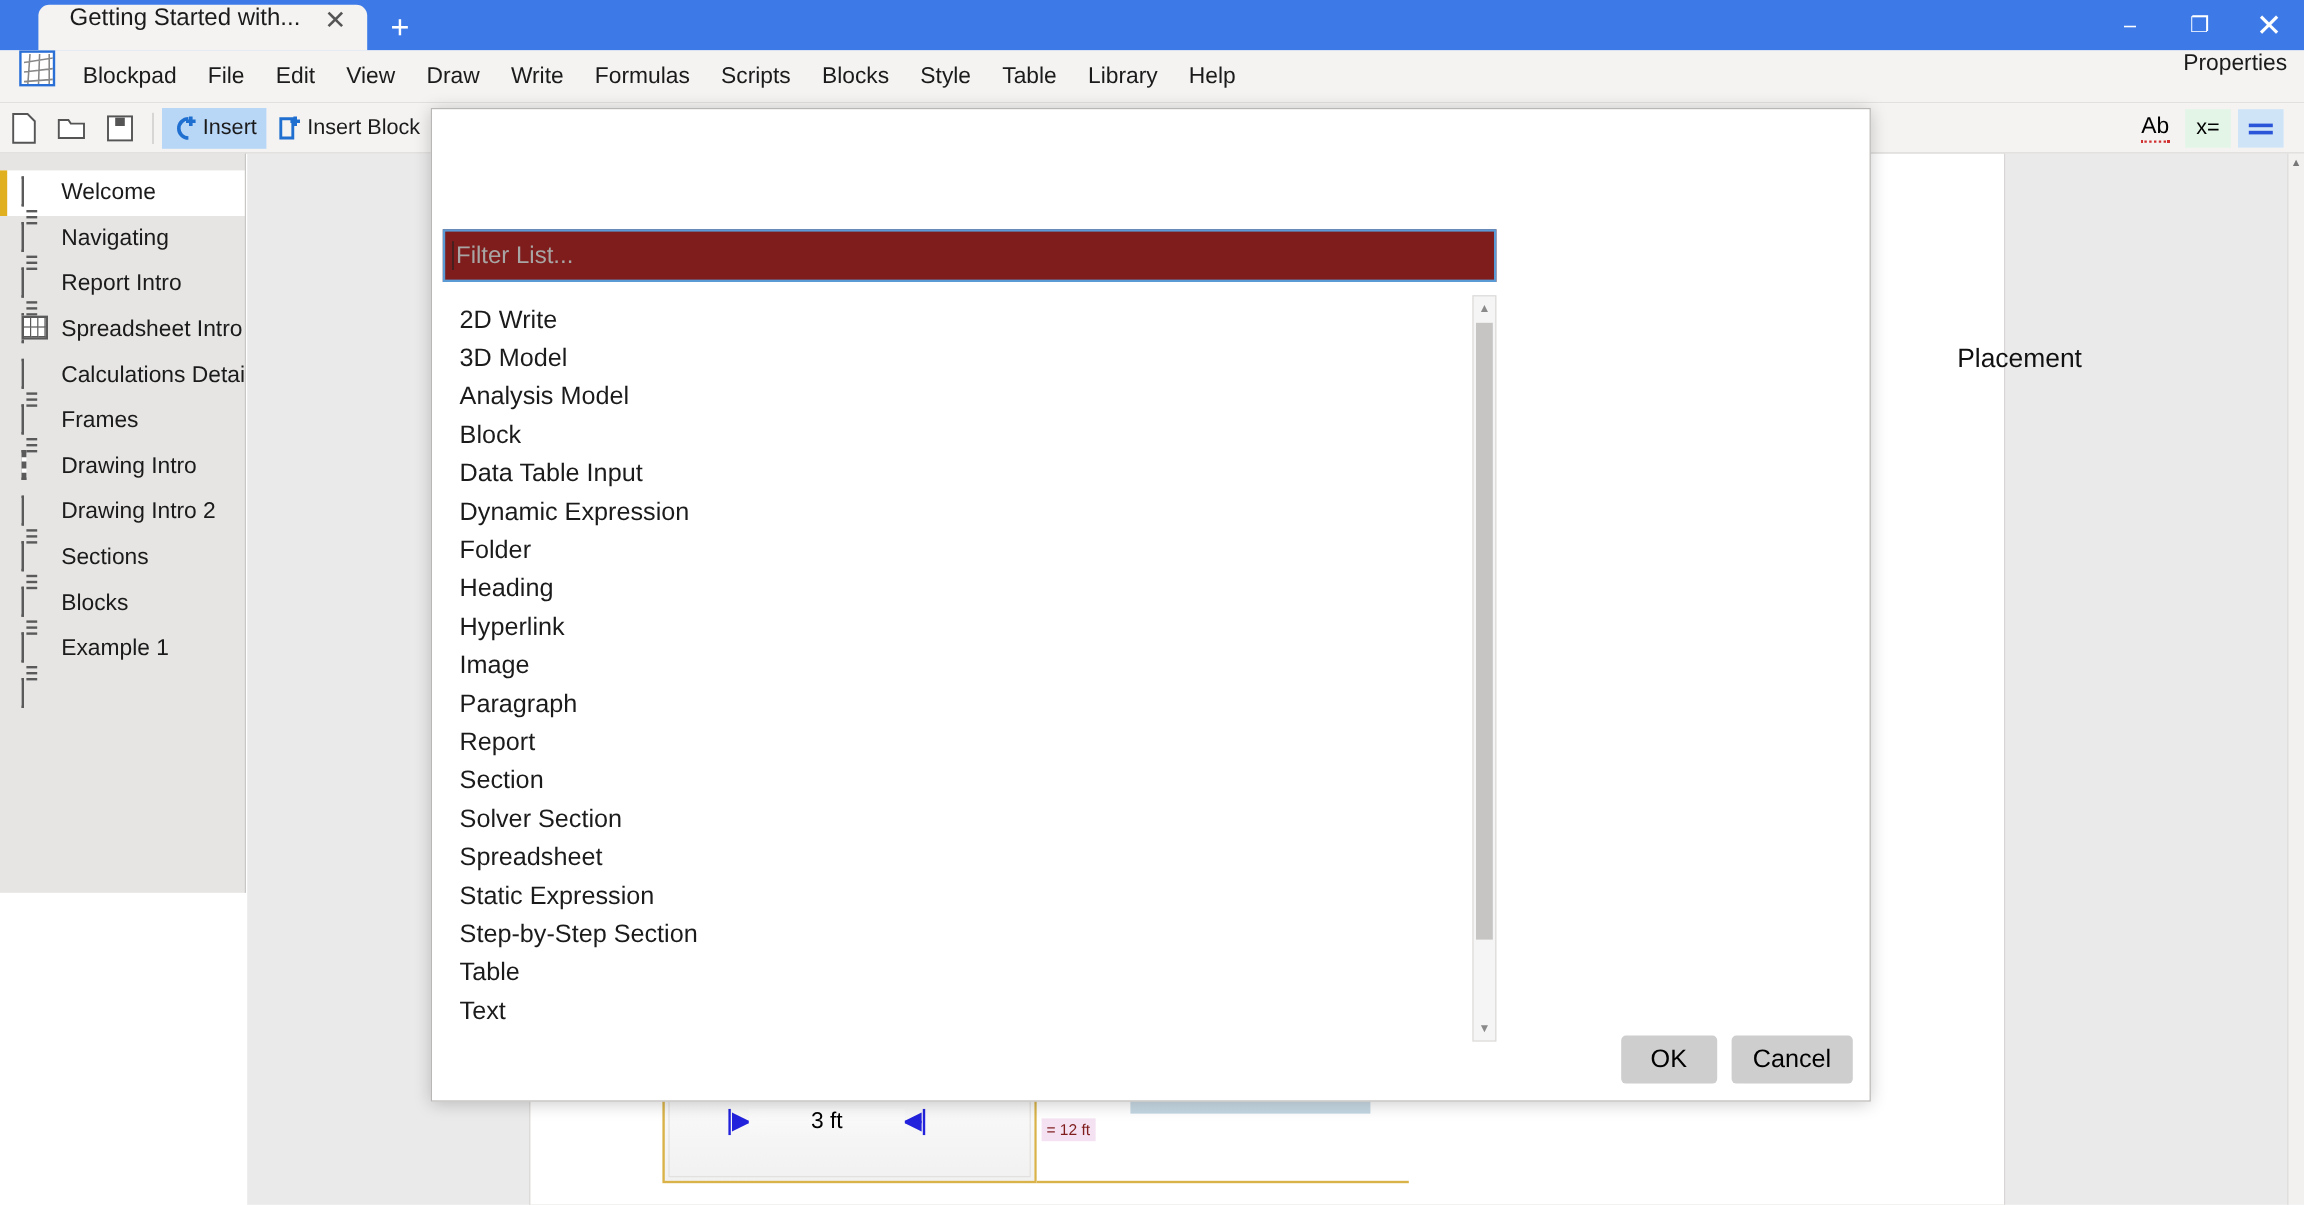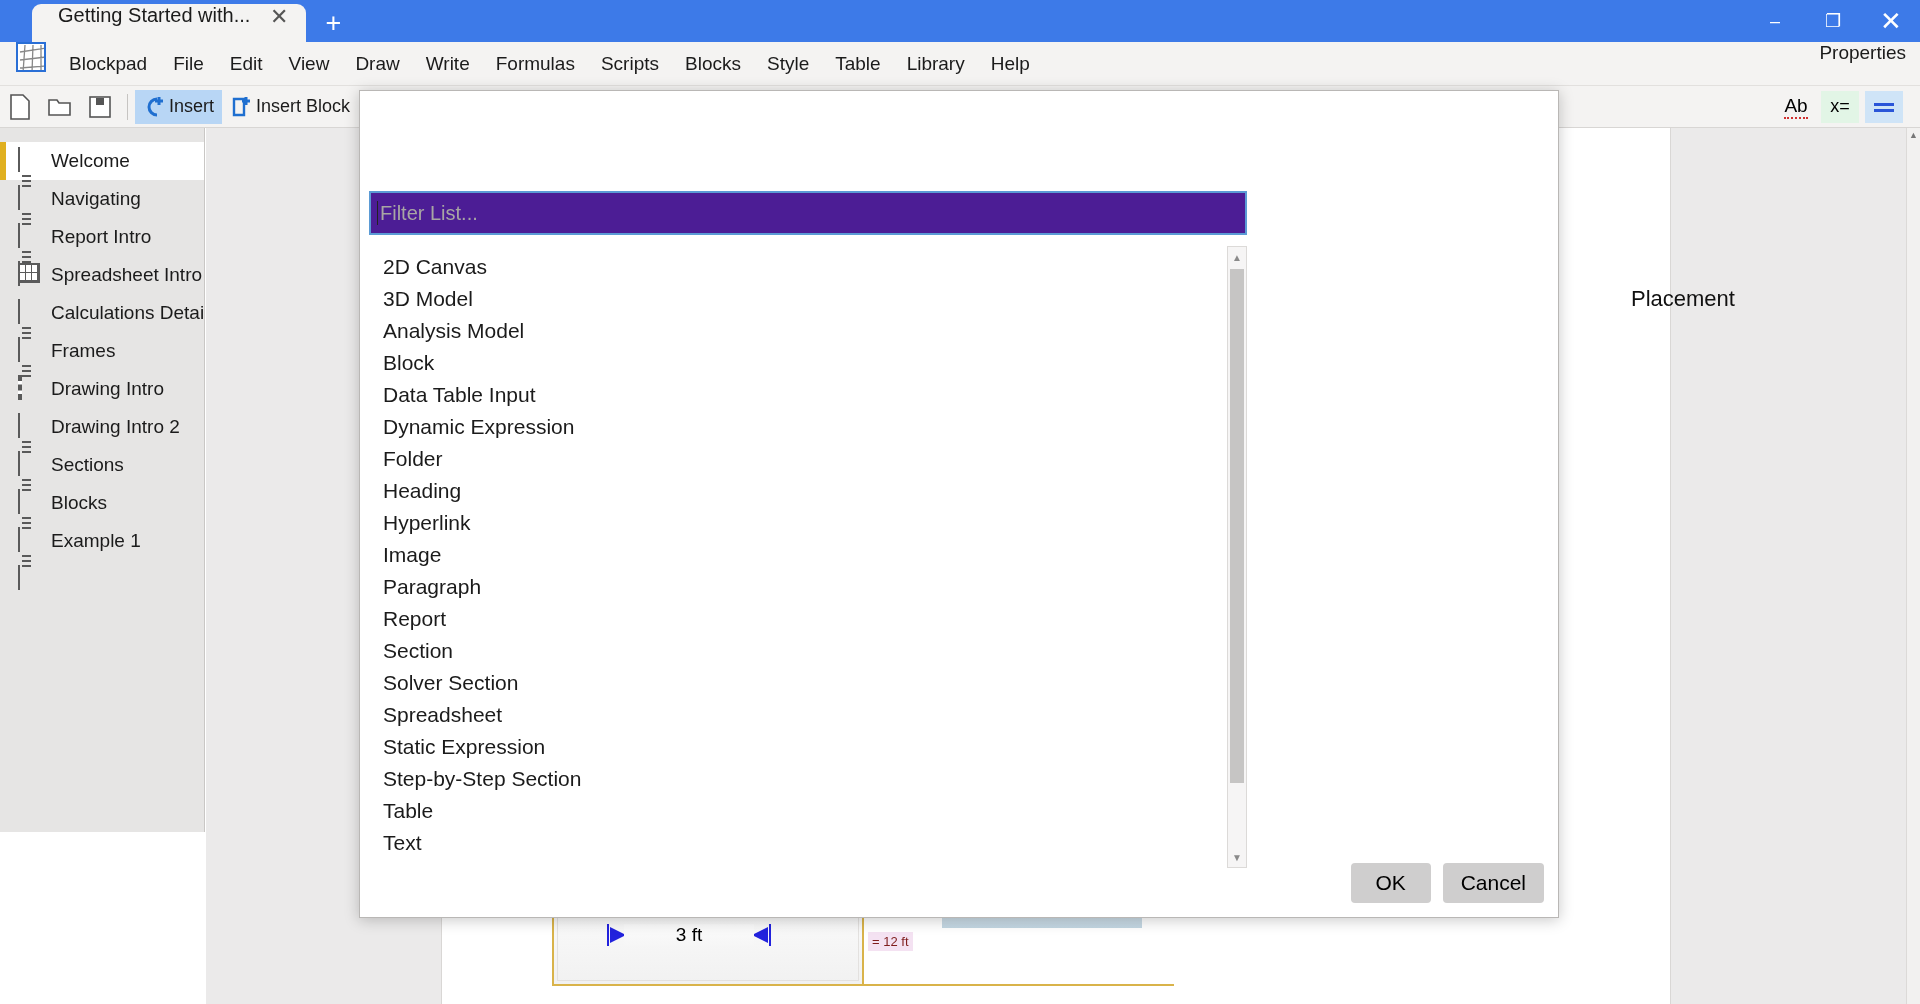--- a/index.html
+++ b/index.html
@@ -96,21 +96,21 @@
   .tb-box {
     width: 38px; height: 32px; margin: 0 3px;
     display: flex; align-items: center; justify-content: center;
     font-size: 18px;
   }
   .tb-box.greenish { background: #e2f5e6; }
   .tb-box.bluish { background: #cfe4f7; }
 
   
   .sidebar {
-    position: absolute; top: 128px; left: 0; width: 205px; height: 704px;
+    position: absolute; top: 128px; left: 0; width: 205px; height: 616px;
     background: #e6e5e4;
     border-right: 1px solid #c9c7c5;
     overflow: hidden;
   }
   .sb-topgap { height: 14px; }
   .sb-item {
     height: 38px; display: flex; align-items: center;
     padding-left: 12px; gap: 11px;
     font-size: 19px; color: #1b1b1b;
     position: relative;
@@ -204,21 +204,21 @@
   
   .dlg {
     position: absolute; left: 359px; top: 90px; width: 1200px; height: 828px;
     background: #ffffff;
     border: 1px solid #b9b7b5;
     box-shadow: 0 2px 14px rgba(0,0,0,.22);
   }
   .dlg-body { position: absolute; inset: 0; }
   .filter-input {
     position: absolute; left: 9px; top: 100px; width: 878px; height: 44px;
-    border: 2px solid #5b9bd5; background: #4c1d95;
+    border: 2px solid #5b9bd5; background: #7f1d1d;
     display: flex; align-items: center; padding: 0 6px;
     font-size: 20px;
   }
   .caret {
     width: 1px; height: 24px; background: #222; margin-right: 2px;
   }
   .filter-ph { color: #a8a6a4; font-size: 20px; }
   .placement-label {
     position: absolute; left: 1271px; top: 195px;
     font-size: 22px; color: #111;
@@ -444,21 +444,21 @@
 
     <div class="filter-input">
       <span class="caret"></span>
       <span class="filter-ph">Filter List...</span>
     </div>
 
     <div class="placement-label">Placement</div>
 
     <div class="listbox">
       <div class="list-scroll" id="type-list">
-          <div class="list-item">2D Canvas</div>
+          <div class="list-item">2D Write</div>
           <div class="list-item">3D Model</div>
           <div class="list-item">Analysis Model</div>
           <div class="list-item">Block</div>
           <div class="list-item">Data Table Input</div>
           <div class="list-item">Dynamic Expression</div>
           <div class="list-item">Folder</div>
           <div class="list-item">Heading</div>
           <div class="list-item">Hyperlink</div>
           <div class="list-item">Image</div>
           <div class="list-item">Paragraph</div>

